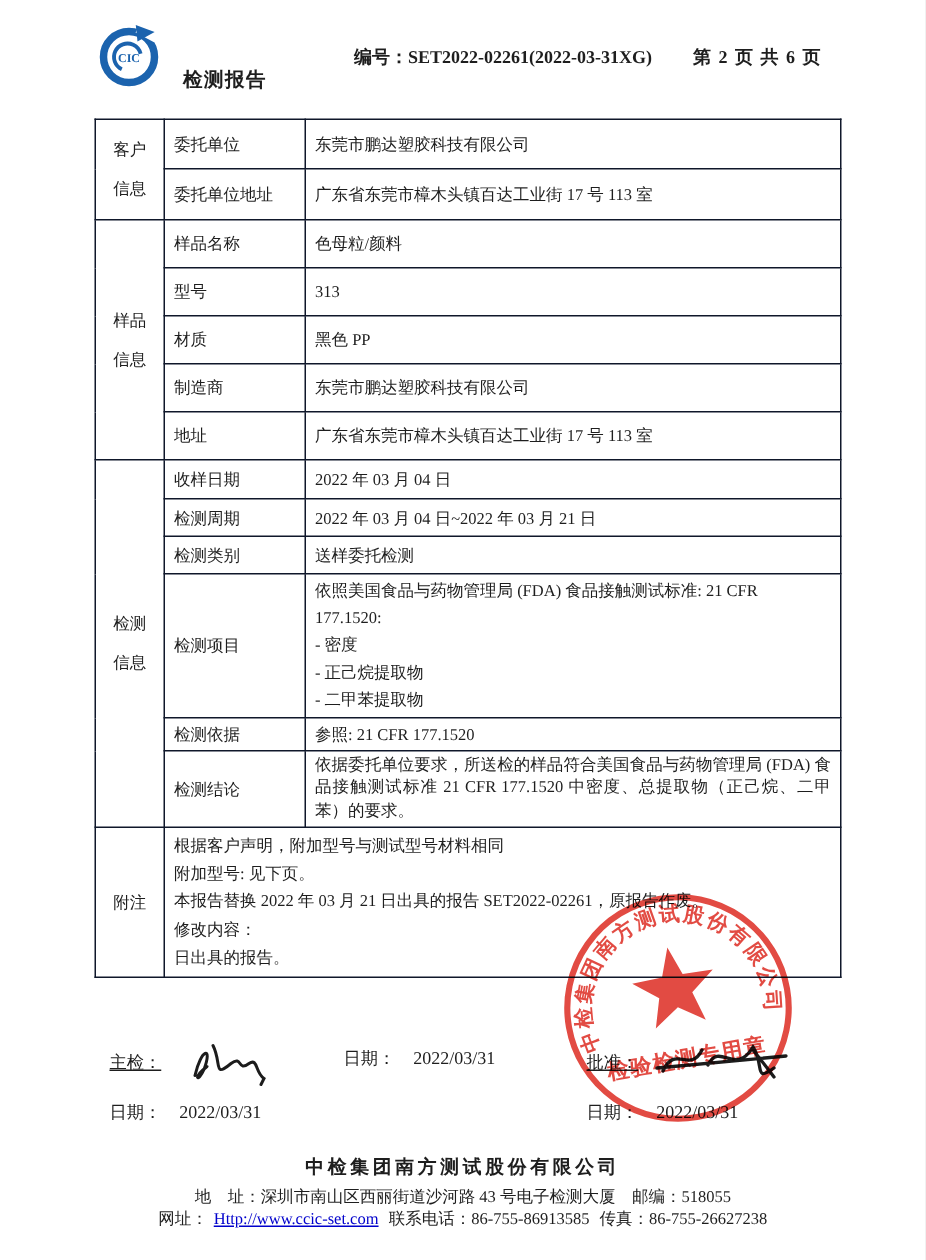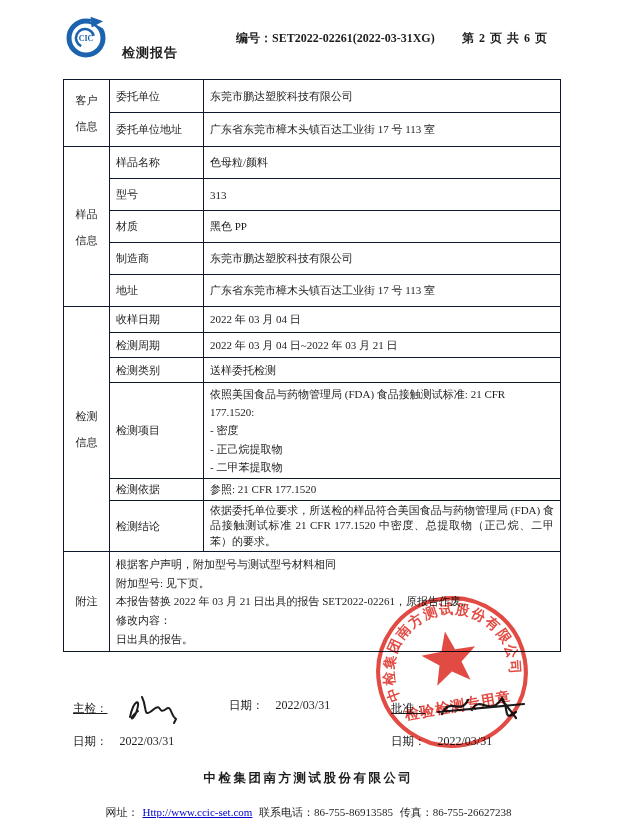--- a/index.html
+++ b/index.html
@@ -202,19 +202,20 @@
       <path id="ringPath" d="M 26.4,99.5 A 57,57 0 1 1 133.6,99.5" fill="none"></path>
     </defs>
     <text font-size="13.5" font-weight="bold" fill="#df372e" letter-spacing="1.5" font-family="'Liberation Serif',serif">
       <textPath href="#ringPath" startOffset="2">中检集团南方测试股份有限公司</textPath>
     </text>
     <polygon fill="#df372e" points="80,40 86.8,58.7 106.6,59.3 90.9,71.6 96.5,90.6 80,79.5 63.5,90.6 69.1,71.6 53.4,59.3 73.2,58.7"></polygon>
     <text x="80" y="118" text-anchor="middle" font-size="14" font-weight="bold" fill="#df372e" letter-spacing="1" font-family="'Liberation Serif',serif">检验检测专用章</text>
   </svg>
 
   <div class="f-company">中检集团南方测试股份有限公司</div>
+  <div class="f-line l1">地　址：深圳市南山区西丽街道沙河路 43 号电子检测大厦　邮编：518055</div>
   <div class="f-line l2">
     <span>网址：</span><span class="weblink">Http://www.ccic-set.com</span>
     <span>联系电话：86-755-86913585</span>
     <span>传真：86-755-26627238</span>
   </div>
 
 </div>
 
 </body></html>

